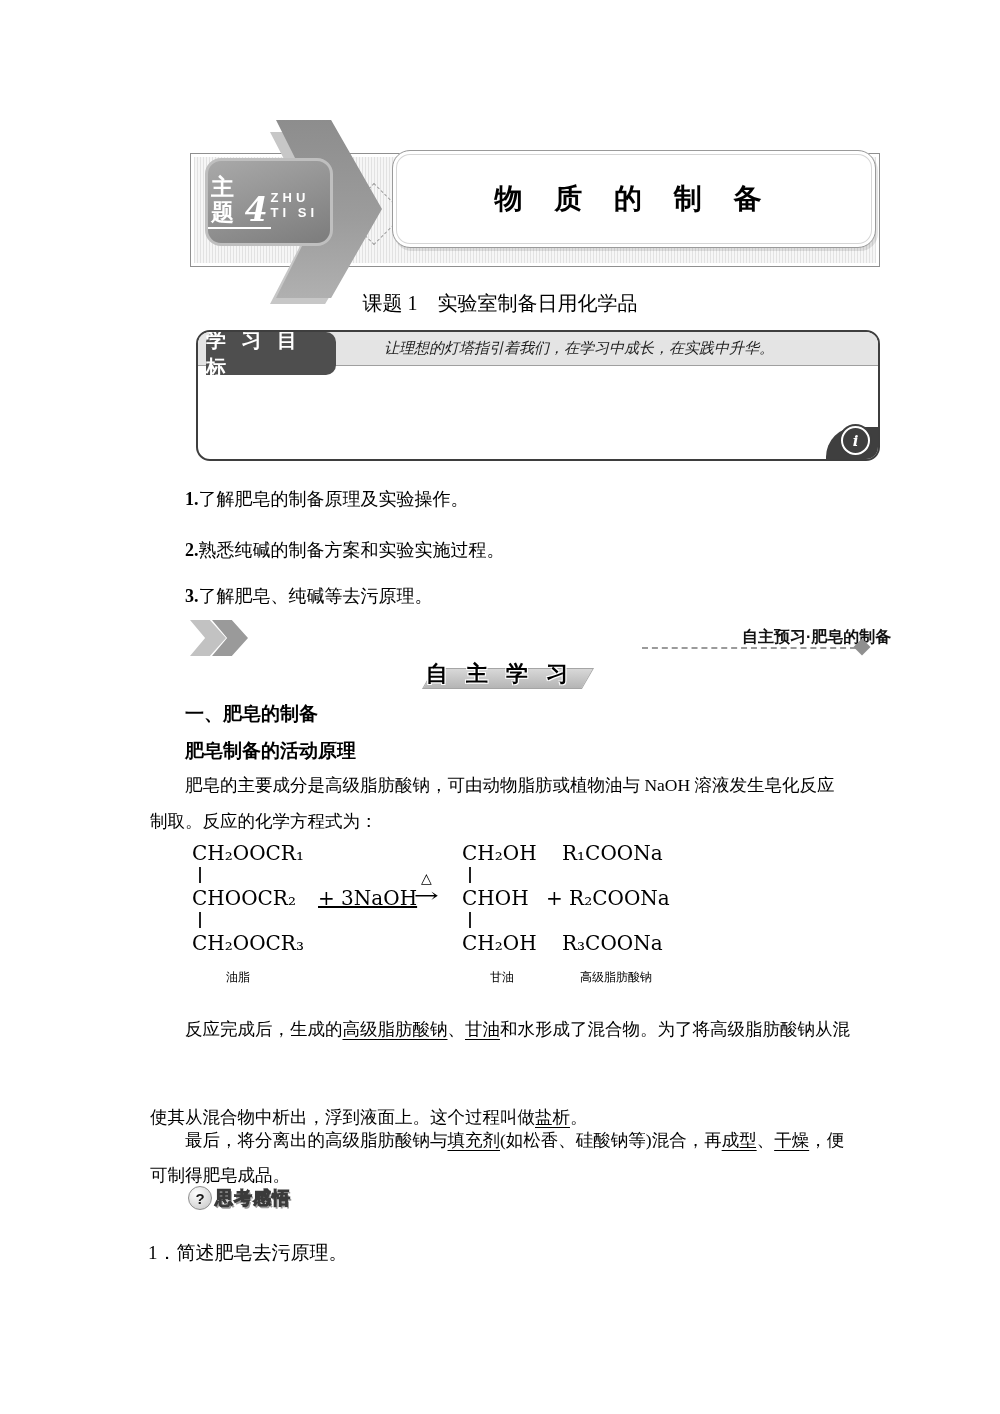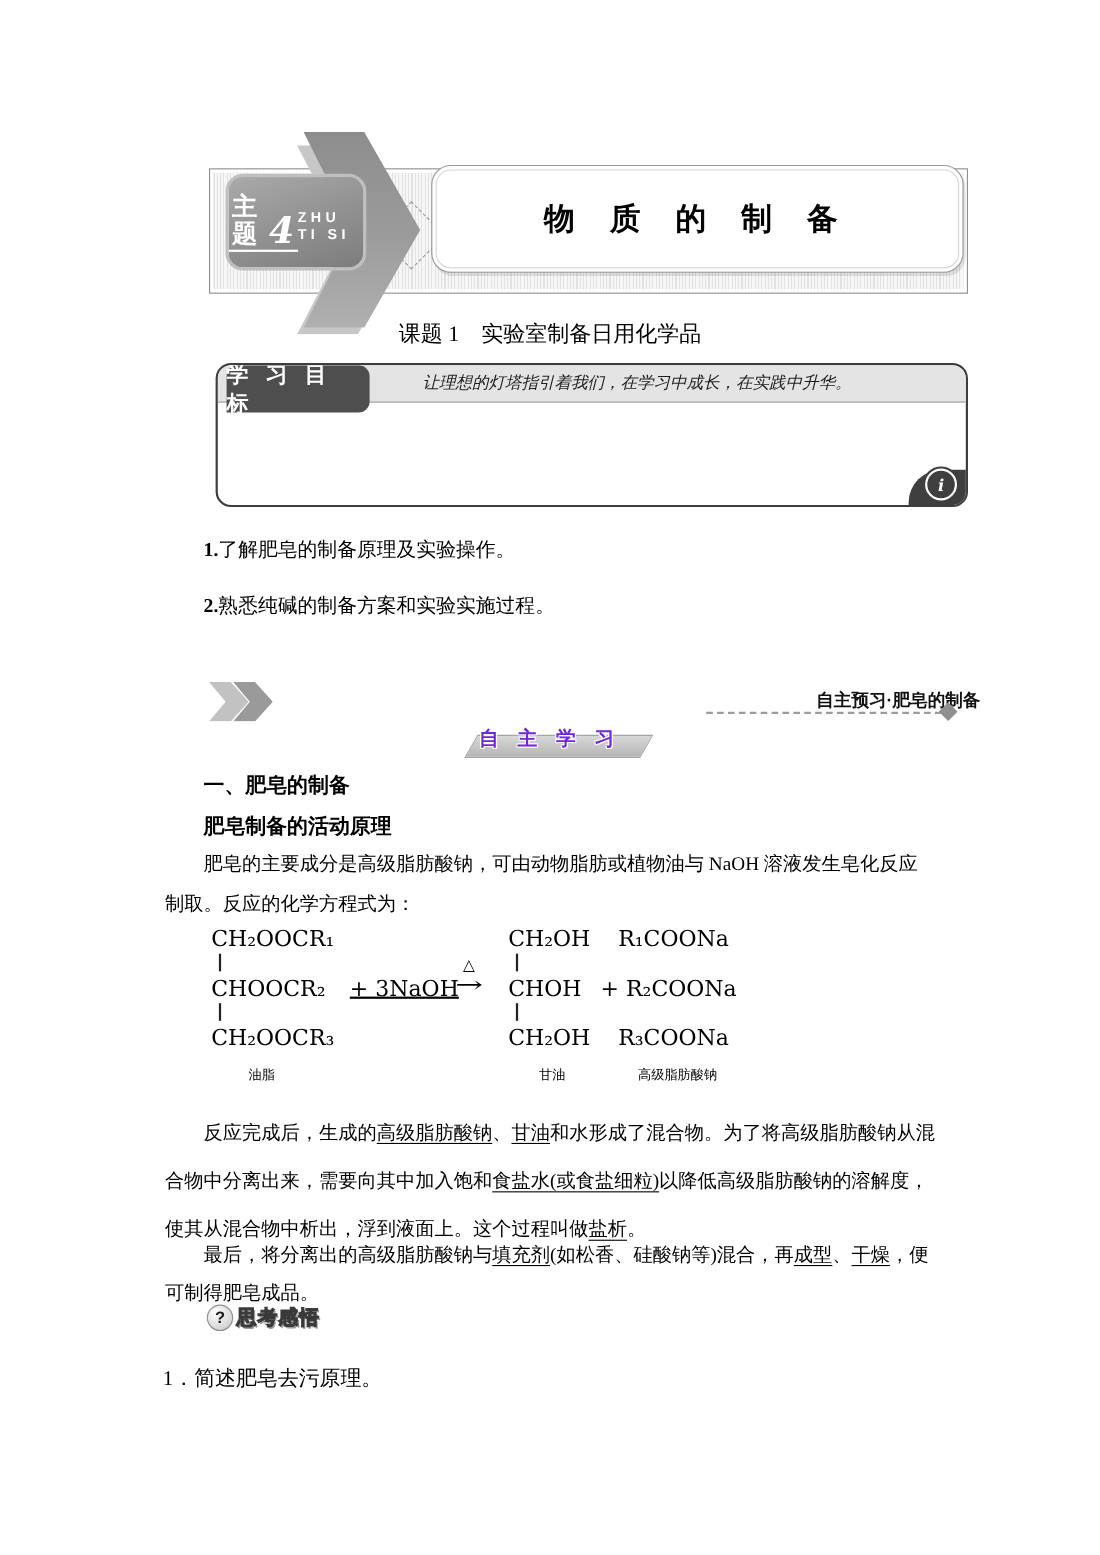--- a/index.html
+++ b/index.html
@@ -111,21 +111,21 @@
   .nav-diamond{left:856px;top:641px;width:12px;height:12px;background:#8f8f8f;transform:rotate(45deg);}
 
   
   .ssl-par{
     left:428px;top:668px;width:158px;height:19px;
     background:linear-gradient(180deg,#d8d8d8,#b5b5b5);
     transform:skewX(-30deg);border:1px solid #a5a5a5;
   }
   .ssl-text{
     left:0;top:659px;width:100%;text-align:center;
-    font-size:18px;font-weight:bold;letter-spacing:6px;color:#6d28d9;
+    font-size:22px;font-weight:bold;letter-spacing:6px;color:#000000;
     text-shadow:1px 1px 0 #fff,-1px -1px 0 #fff,1px -1px 0 #fff,-1px 1px 0 #fff;
   }
 
   
   .h1,.h2{left:185px;font-size:19px;font-weight:bold;color:#000;white-space:nowrap;}
   .bl{
     left:150px;width:712px;font-family:"Liberation Serif", serif;
     font-size:17.5px;color:#000;white-space:nowrap;
   }
   .ind{padding-left:35px;}
@@ -191,20 +191,23 @@
     <div class="infocorner"></div>
     <div class="infocircle">i</div>
   </div>
 
   <div class="abs obj-item" style="top:487px;">
     <span class="obj-num">1.</span><span>了解肥皂的制备原理及实验操作。</span>
   </div>
   <div class="abs obj-item" style="top:538px;">
     <span class="obj-num">2.</span><span>熟悉纯碱的制备方案和实验实施过程。</span>
   </div>
+  <div class="abs obj-item" style="top:584px;">
+    <span class="obj-num">3.</span><span>了解肥皂、纯碱等去污原理。</span>
+  </div>
 
   <div class="abs chev chev1"></div>
   <div class="abs chev chev2"></div>
   <div class="abs dashline"></div>
   <div class="abs navright">自主预习·肥皂的制备</div>
   <div class="abs nav-diamond"></div>
 
   <div class="abs ssl-par"></div>
   <div class="abs ssl-text">自 主 学 习</div>
 
@@ -239,23 +242,20 @@
     <span class="row" style="left:372px;top:90px;">R₃COONa</span>
 
     <span class="eq-label" style="left:36px;">油脂</span>
     <span class="eq-label" style="left:300px;">甘油</span>
     <span class="eq-label" style="left:390px;">高级脂肪酸钠</span>
   </div>
 
   <div class="abs bl ind" style="top:1017px;">
     <span>反应完成后，生成的</span><span class="u">高级脂肪酸钠</span><span>、</span><span class="u">甘油</span><span>和水形成了混合物。为了将高级脂肪酸钠从混</span>
   </div>
-  <div class="abs bl" style="top:1061px;">
-    <span>合物中分离出来，需要向其中加入饱和</span><span class="u">食盐水(或食盐细粒)</span><span>以降低高级脂肪酸钠的溶解度，</span>
-  </div>
   <div class="abs bl" style="top:1105px;">
     <span>使其从混合物中析出，浮到液面上。这个过程叫做</span><span class="u">盐析</span><span>。</span>
   </div>
 
   <div class="abs bl ind" style="top:1128px;">
     <span>最后，将分离出的高级脂肪酸钠与</span><span class="u">填充剂</span><span>(如松香、硅酸钠等)混合，再</span><span class="u">成型</span><span>、</span><span class="u">干燥</span><span>，便</span>
   </div>
   <div class="abs bl" style="top:1163px;">可制得肥皂成品。</div>
 
   <div class="abs think">

